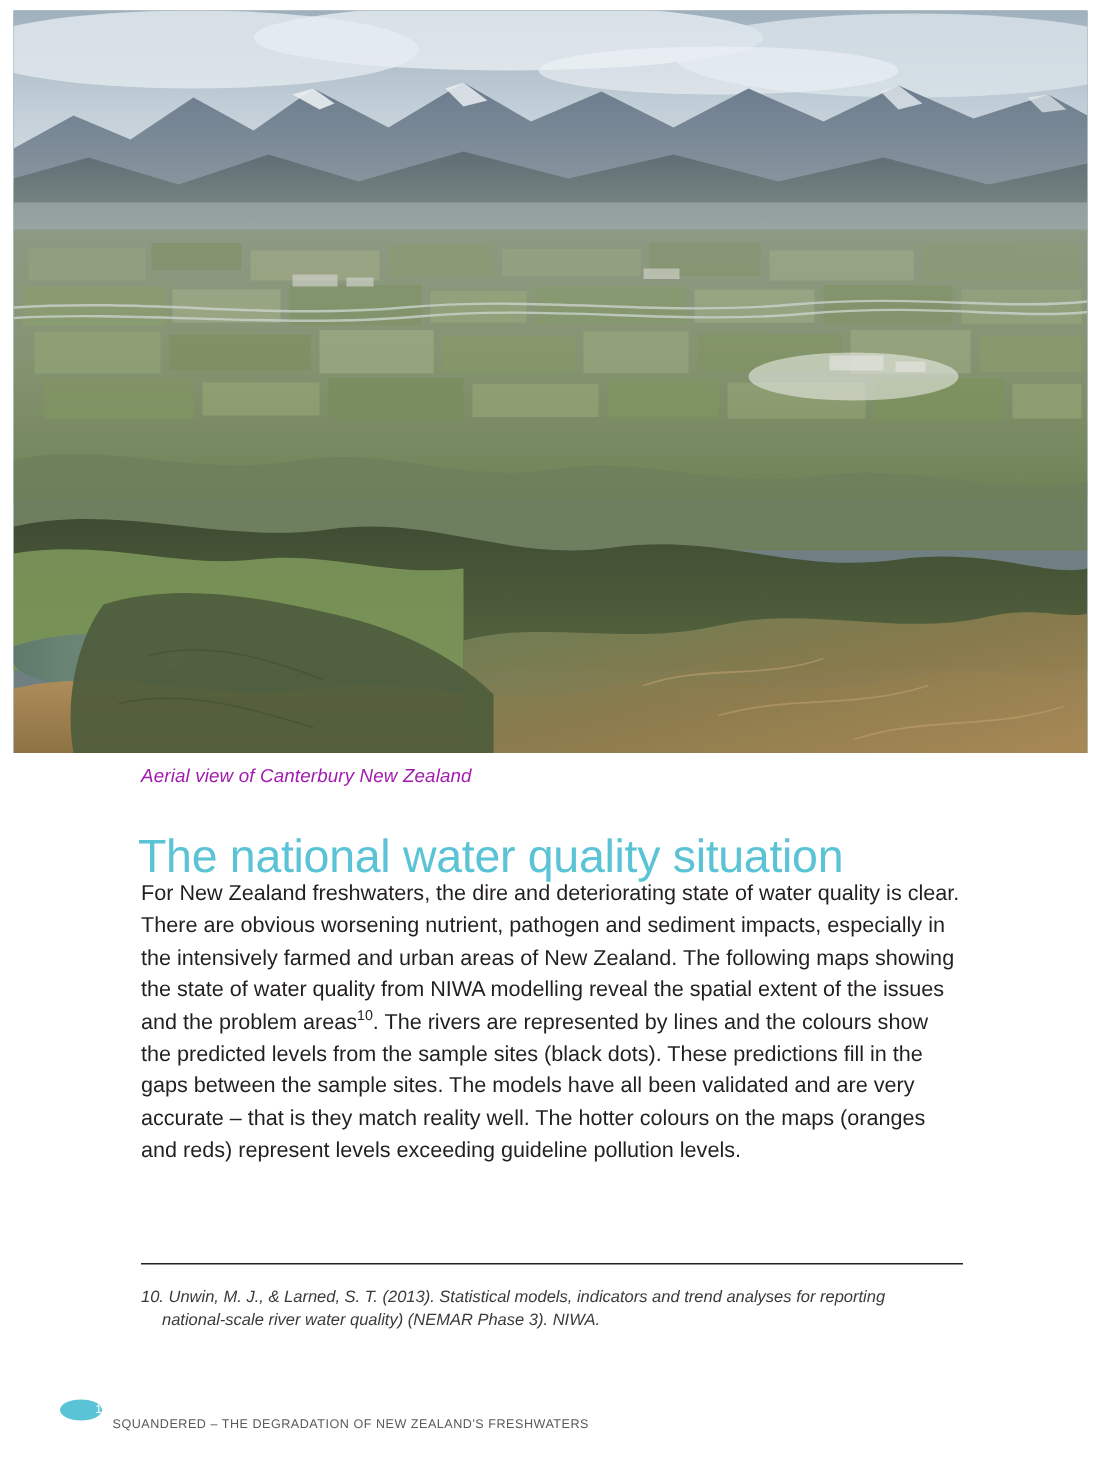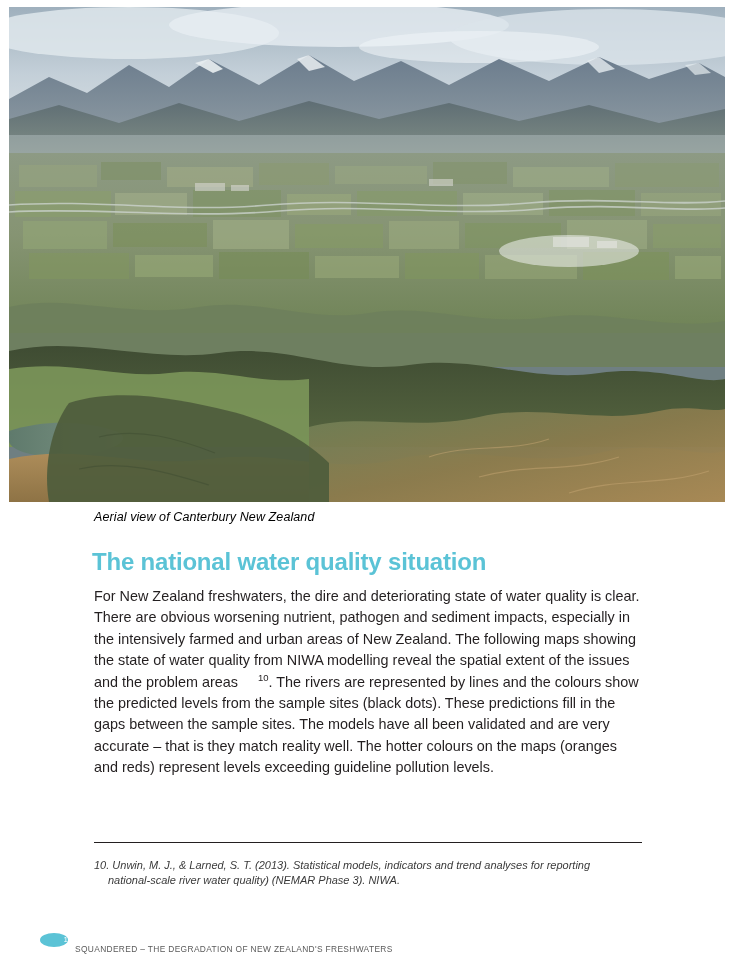--- a/index.html
+++ b/index.html
@@ -37,53 +37,52 @@
   .photo svg { display: block; width: 100%; height: 100%; }
 
   
   .caption {
     position: absolute;
     left: 94px;
     top: 510px;
     width: 560px;
     font-size: 12.5px;
     font-style: italic;
-    color: #000000;
+    color: #a21caf;
     letter-spacing: 0.1px;
   }
 
   
   .headline {
     position: absolute;
     left: 92px;
     top: 532px;
     width: 600px;
-    font-size: 24px;
-    font-weight: 700;
+    font-size: 31px;
+    font-weight: 400;
     color: #5bc3d6;
     letter-spacing: -0.2px;
     line-height: 1.15;
   }
 
   
   .body-copy {
     position: absolute;
     left: 94px;
     top: 586px;
     width: 548px;
     font-size: 14.4px;
     line-height: 21.4px;
     color: #231f20;
     text-align: left;
   }
   .body-copy sup {
     font-size: 9.5px;
     vertical-align: super;
     line-height: 0;
-    margin-left: 20px;
   }
 
   
   .footnote-rule {
     position: absolute;
     left: 94px;
     top: 842px;
     width: 548px;
     height: 1px;
     background: #231f20;

